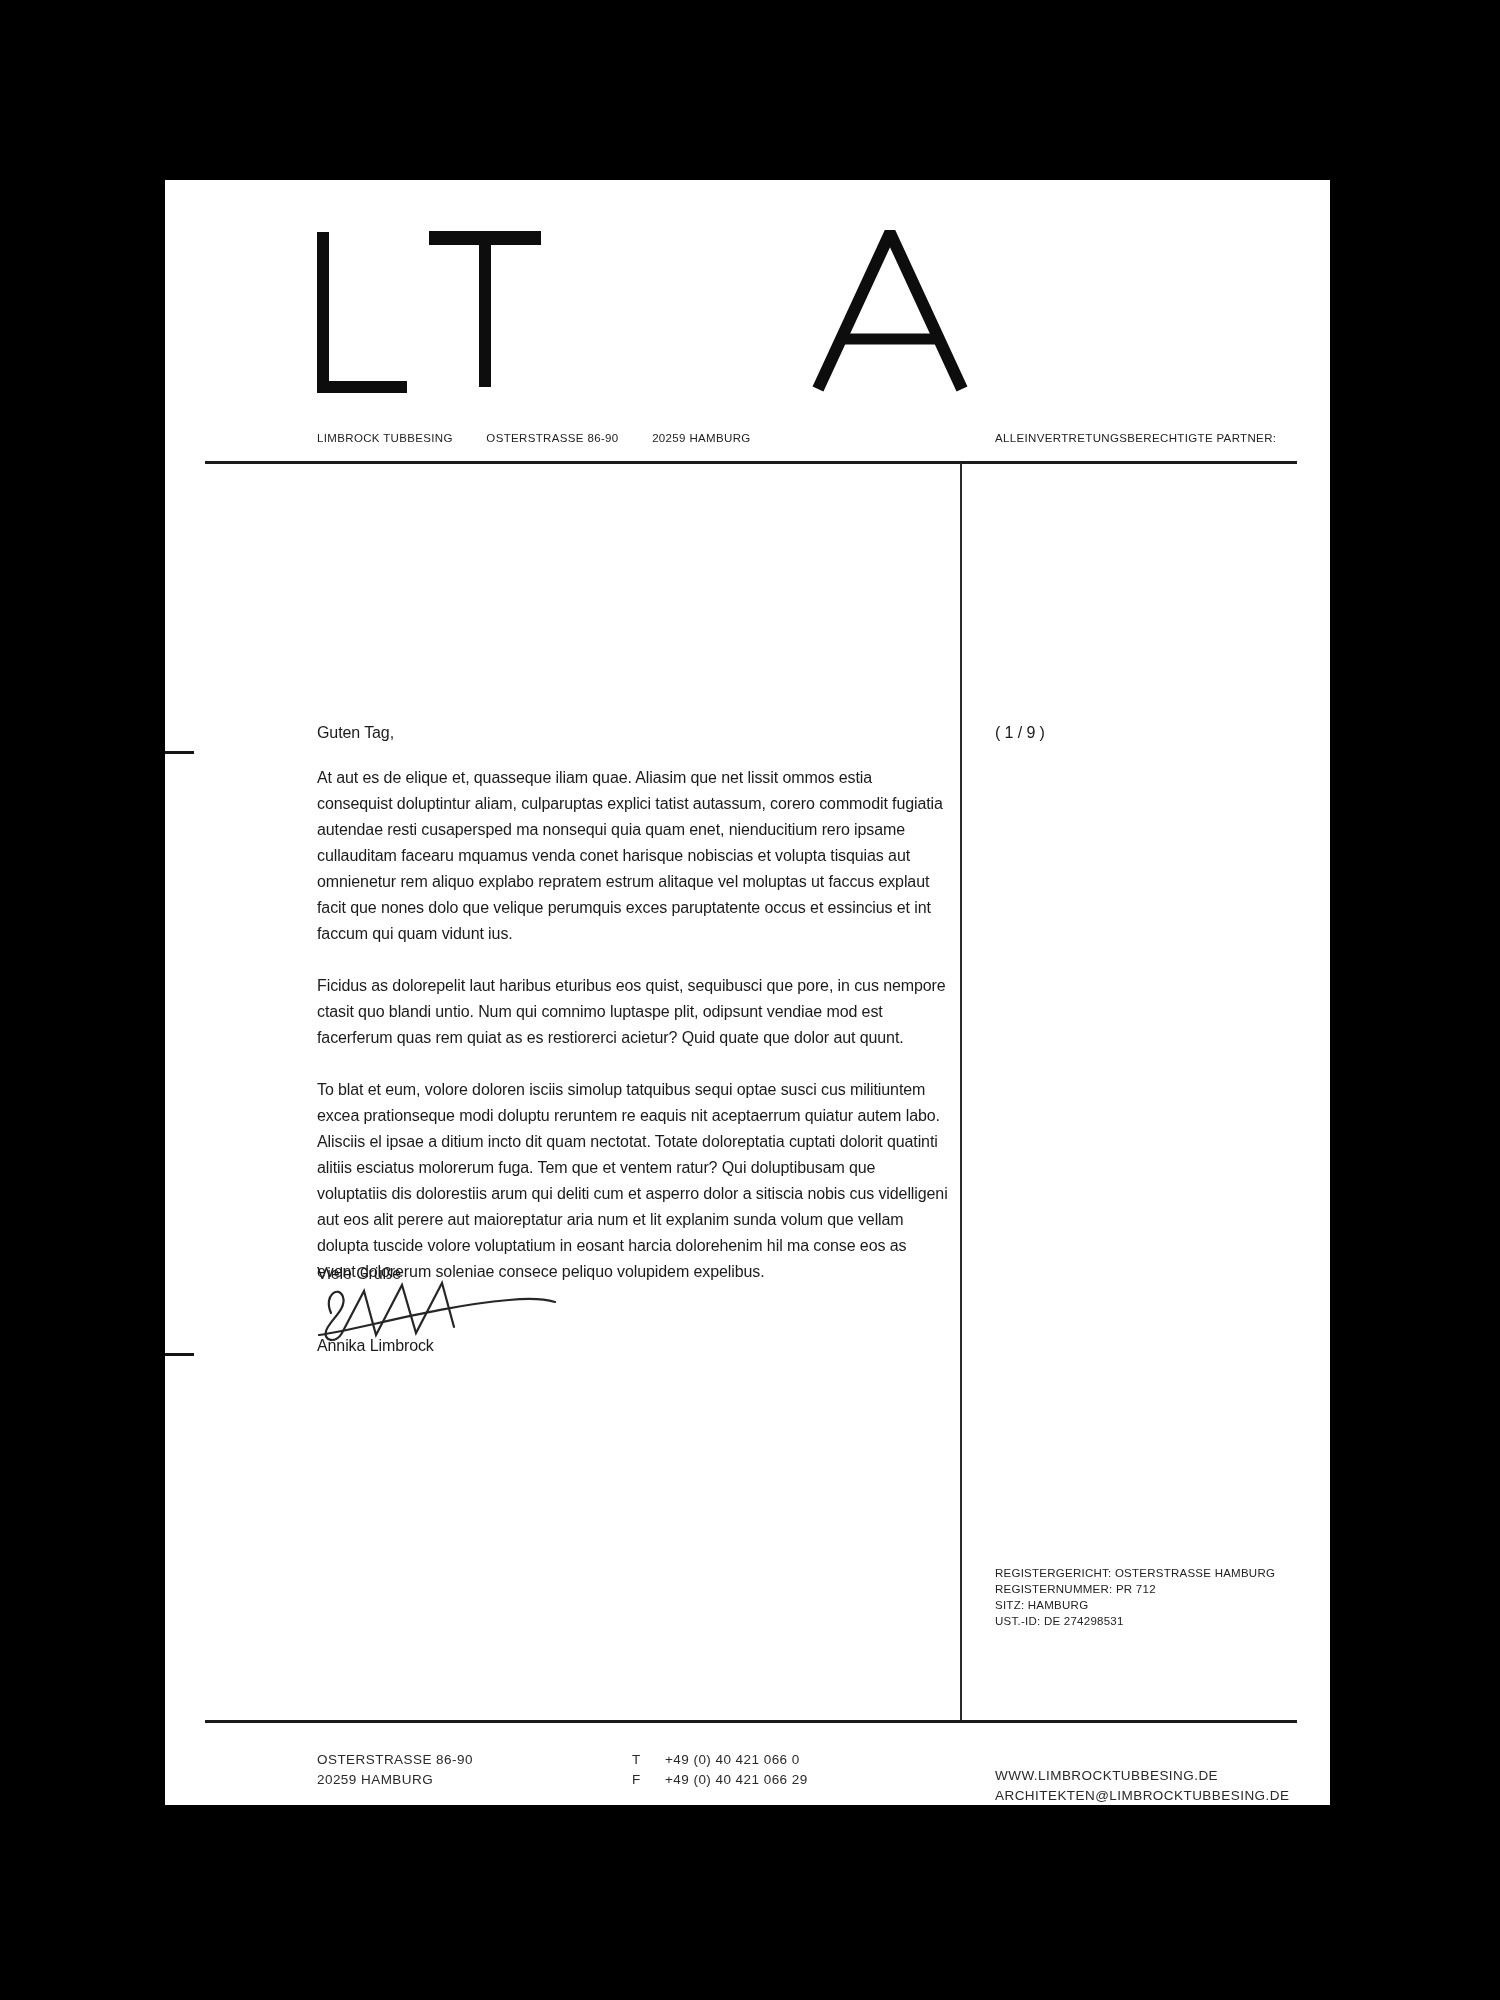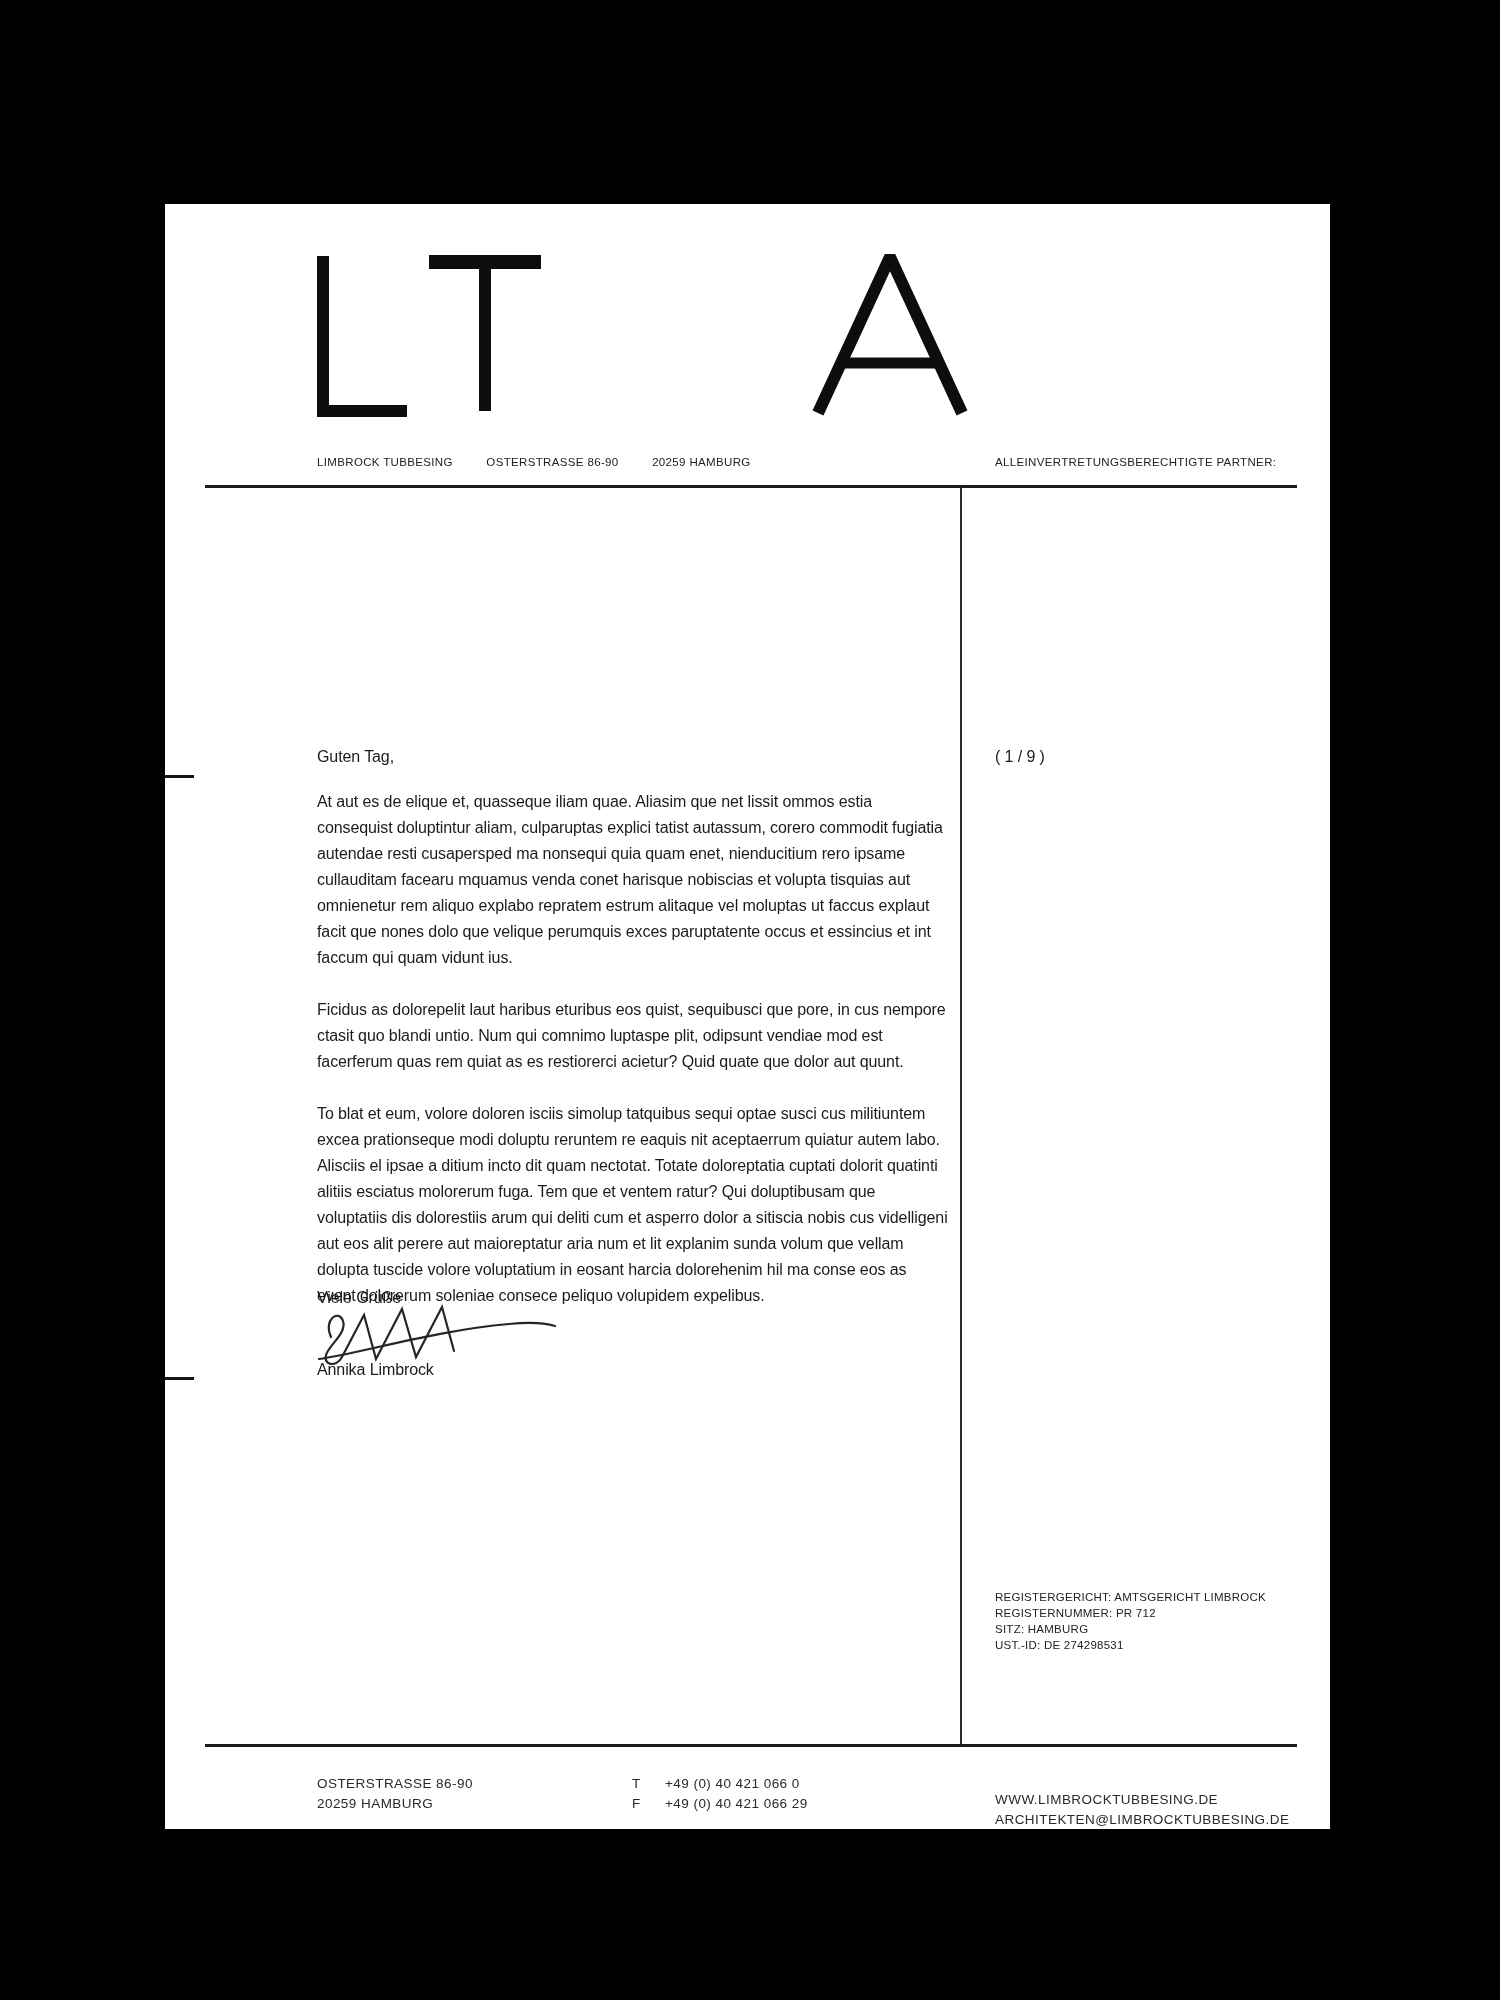--- a/index.html
+++ b/index.html
@@ -7,21 +7,21 @@
     padding: 0;
     background: #000000;
     width: 1500px;
     height: 2000px;
     overflow: hidden;
     font-family: "Liberation Sans", "DejaVu Sans", sans-serif;
   }
   .paper {
     position: absolute;
     left: 165px;
-    top: 204px;
+    top: 180px;
     width: 1165px;
     height: 1625px;
     background: #ffffff;
     color: #1b1b1b;
   }
   .abs { position: absolute; }
 
   
   .logo-svg { position: absolute; left: 140px; top: 50px; width: 670px; height: 164px; }
   .logo-svg path { stroke: #0d0d0d; fill: none; }
@@ -156,21 +156,21 @@
     <div>Viele Grüße</div>
     <svg class="signature-svg" viewBox="0 0 252 78" aria-hidden="true">
       <path d="M22 40 C14 22 30 12 34 24 C38 36 20 48 17 58 C14 68 27 71 33 60 L55 18 L67 62 L93 12 L107 60 L133 10 L145 54"></path>
       <path d="M10 62 C48 57 128 33 200 27 C220 25 236 26 246 29"></path>
     </svg>
     <div class="signer-name">Annika Limbrock</div>
   </div>
 
   <div class="abs legal">
     <div class="group">
-      <div>REGISTERGERICHT: AMTSGERICHT LIMBROCK</div>
+      <div>REGISTERGERICHT: OSTERSTRASSE HAMBURG</div>
       <div>REGISTERNUMMER: PR 712</div>
       <div>SITZ: HAMBURG</div>
       <div>UST.-ID: DE 274298531</div>
     </div>
   </div>
 
   <div class="abs footer-rule"></div>
 
   <div class="abs footer footer-address">
     <div>OSTERSTRASSE 86-90</div>

